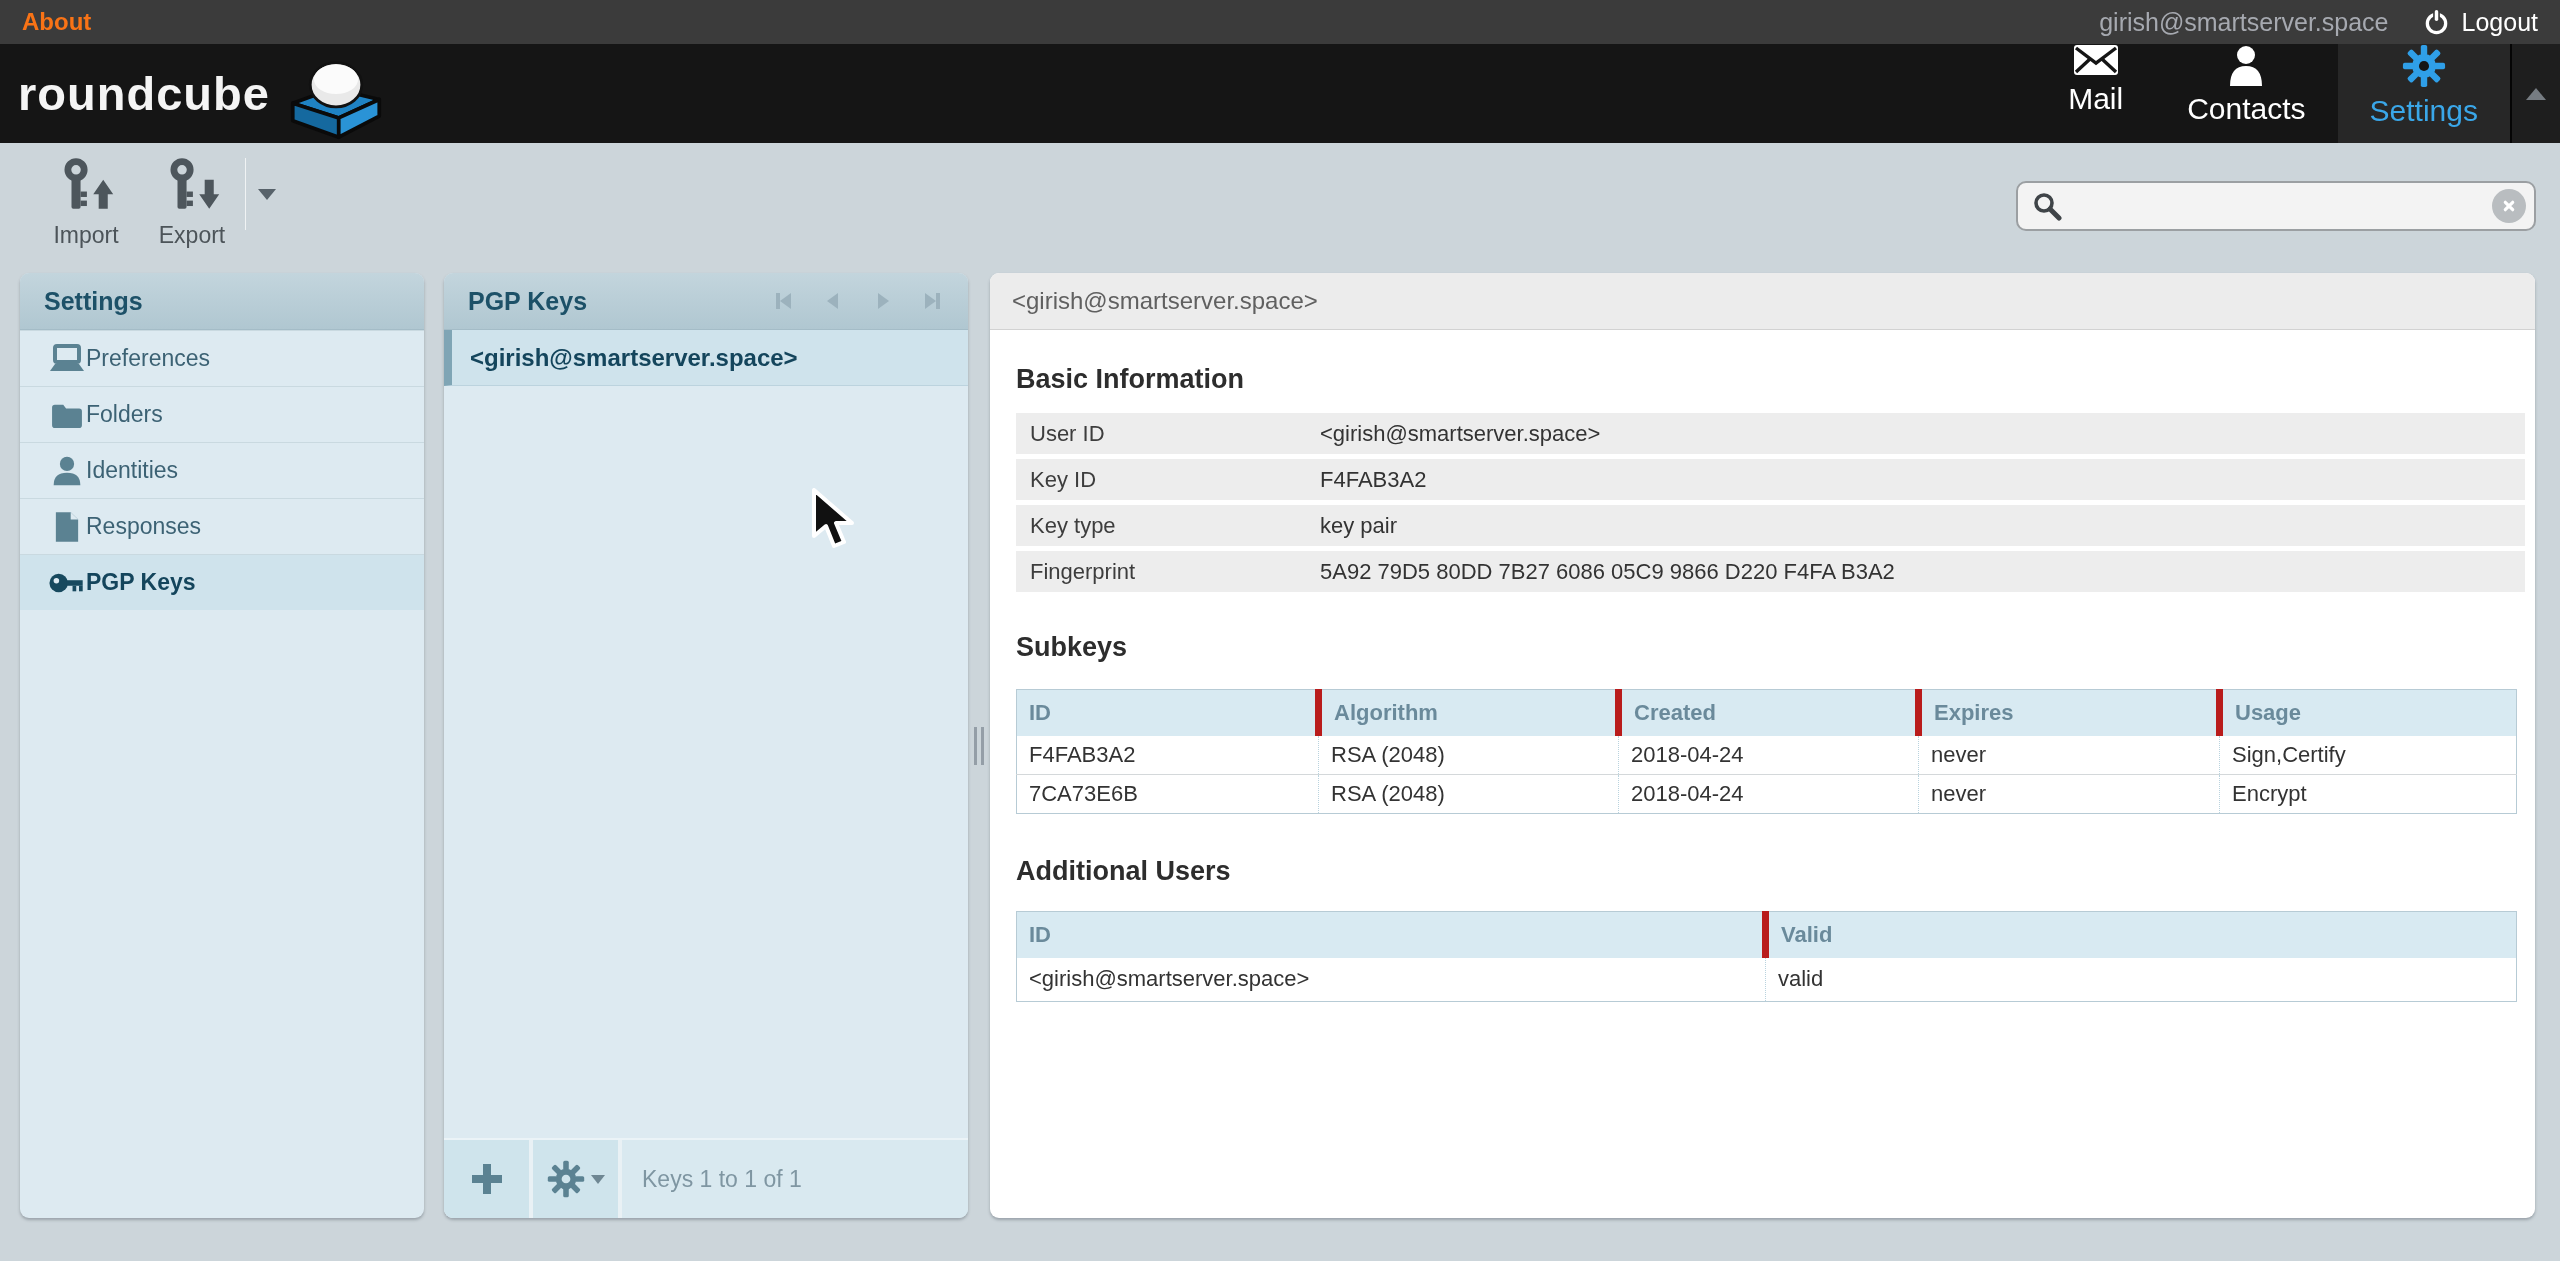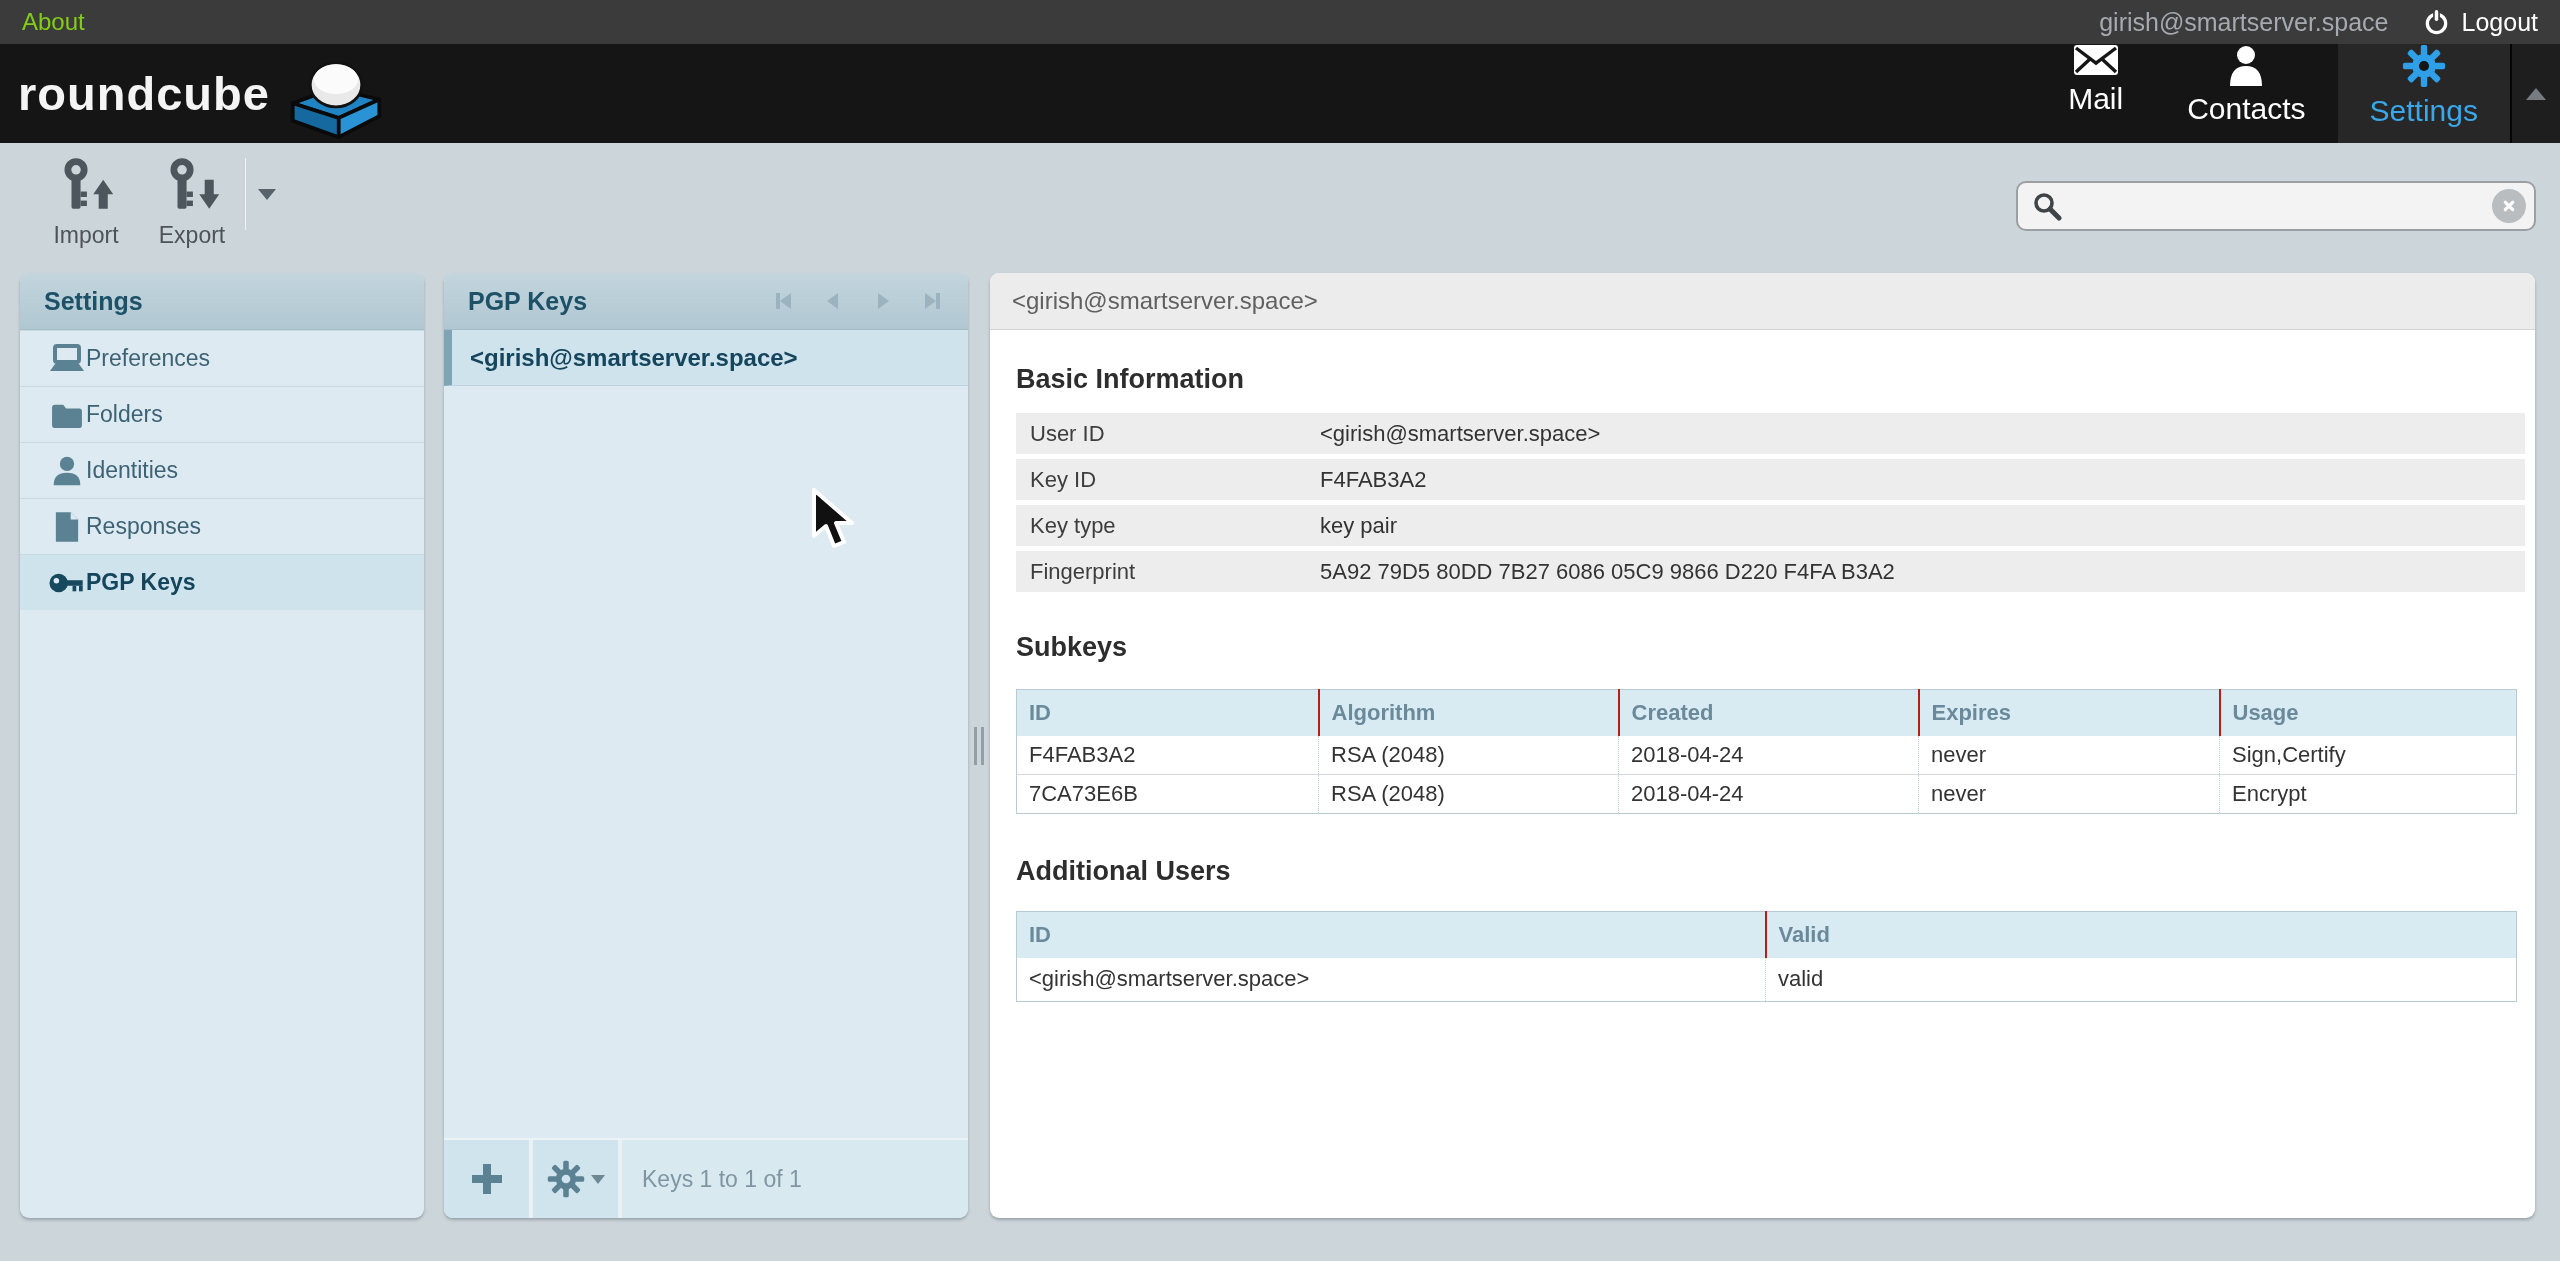--- a/index.html
+++ b/index.html
@@ -2,21 +2,21 @@
 <html><head>
 <meta charset="utf-8">
 <style>
   * { margin:0; padding:0; box-sizing:border-box; }
   html,body { width:2560px; height:1261px; overflow:hidden; }
   body { font-family:"Liberation Sans", sans-serif; background:#ccd5da; position:relative; }
 
   
   .topbar { position:absolute; left:0; top:0; width:2560px; height:44px; background:#3b3b3b;
             display:flex; align-items:center; justify-content:space-between; padding:0 22px; }
-  .topbar .about { color:#84cc16; font-size:24px; text-decoration:none; cursor:pointer; }
+  .topbar .about { color:#f97316; font-size:24px; text-decoration:none; cursor:pointer;font-weight:bold; }
   .topbar .right { display:flex; align-items:center; gap:34px; }
   .topbar .user { color:#a6a9b0; font-size:25px; }
   .logout-btn { display:flex; align-items:center; gap:12px; color:#ffffff; font-size:25px; cursor:pointer; background:none; border:none; font-family:inherit; }
 
   
   .banner { position:absolute; left:0; top:44px; width:2560px; height:99px; background:#151515; }
   .logo { position:absolute; left:18px; top:0; height:99px; display:flex; align-items:center; gap:14px; }
   .logo .word { color:#f4f4f4; font-size:47px; font-weight:bold; letter-spacing:1px; }
   .banner nav { position:absolute; right:0; top:0; height:99px; display:flex; align-items:stretch; }
   .tab { display:flex; align-items:center; gap:6px; padding:0 32px; color:#ffffff; font-size:30px; cursor:pointer;flex-direction:column; }
@@ -83,21 +83,21 @@
 
   .brow { height:41px; margin-bottom:5px; background:#ededed; display:flex; align-items:center; font-size:22px; }
   .brow .lbl { width:304px; padding-left:14px; color:#3d3d3d; flex:none; }
   .brow .val { color:#333333; }
   .brows { margin-top:17px; }
 
   table.grid { border-collapse:collapse; width:1500px; table-layout:fixed; border:1px solid #b7cbd5; }
   #subkeys-table { margin-top:25px; }
   #users-table { margin-top:23px; }
   table.grid th { background:#d8eaf2; color:#6a8a9b; font-size:22px; font-weight:bold; text-align:left;
-                  height:46px; padding:0 0 0 12px; border-left:2px solid #b91c1c; }
+                  height:46px; padding:0 0 0 12px; border-left:7px solid #b91c1c; }
   table.grid th:first-child { border-left:none; }
   table.grid td { height:39px; font-size:22px; color:#333333; padding:0 0 0 12px; background:#fff;
                   border-left:1px dotted #b9d3de; }
   table.grid td:first-child { border-left:none; }
   table.grid tbody tr + tr td { border-top:1px solid #d4d8da; }
   #users-table td { height:44px; }
 
   .cursor { position:absolute; left:810px; top:488px; pointer-events:none; }
 </style>
 </head>

